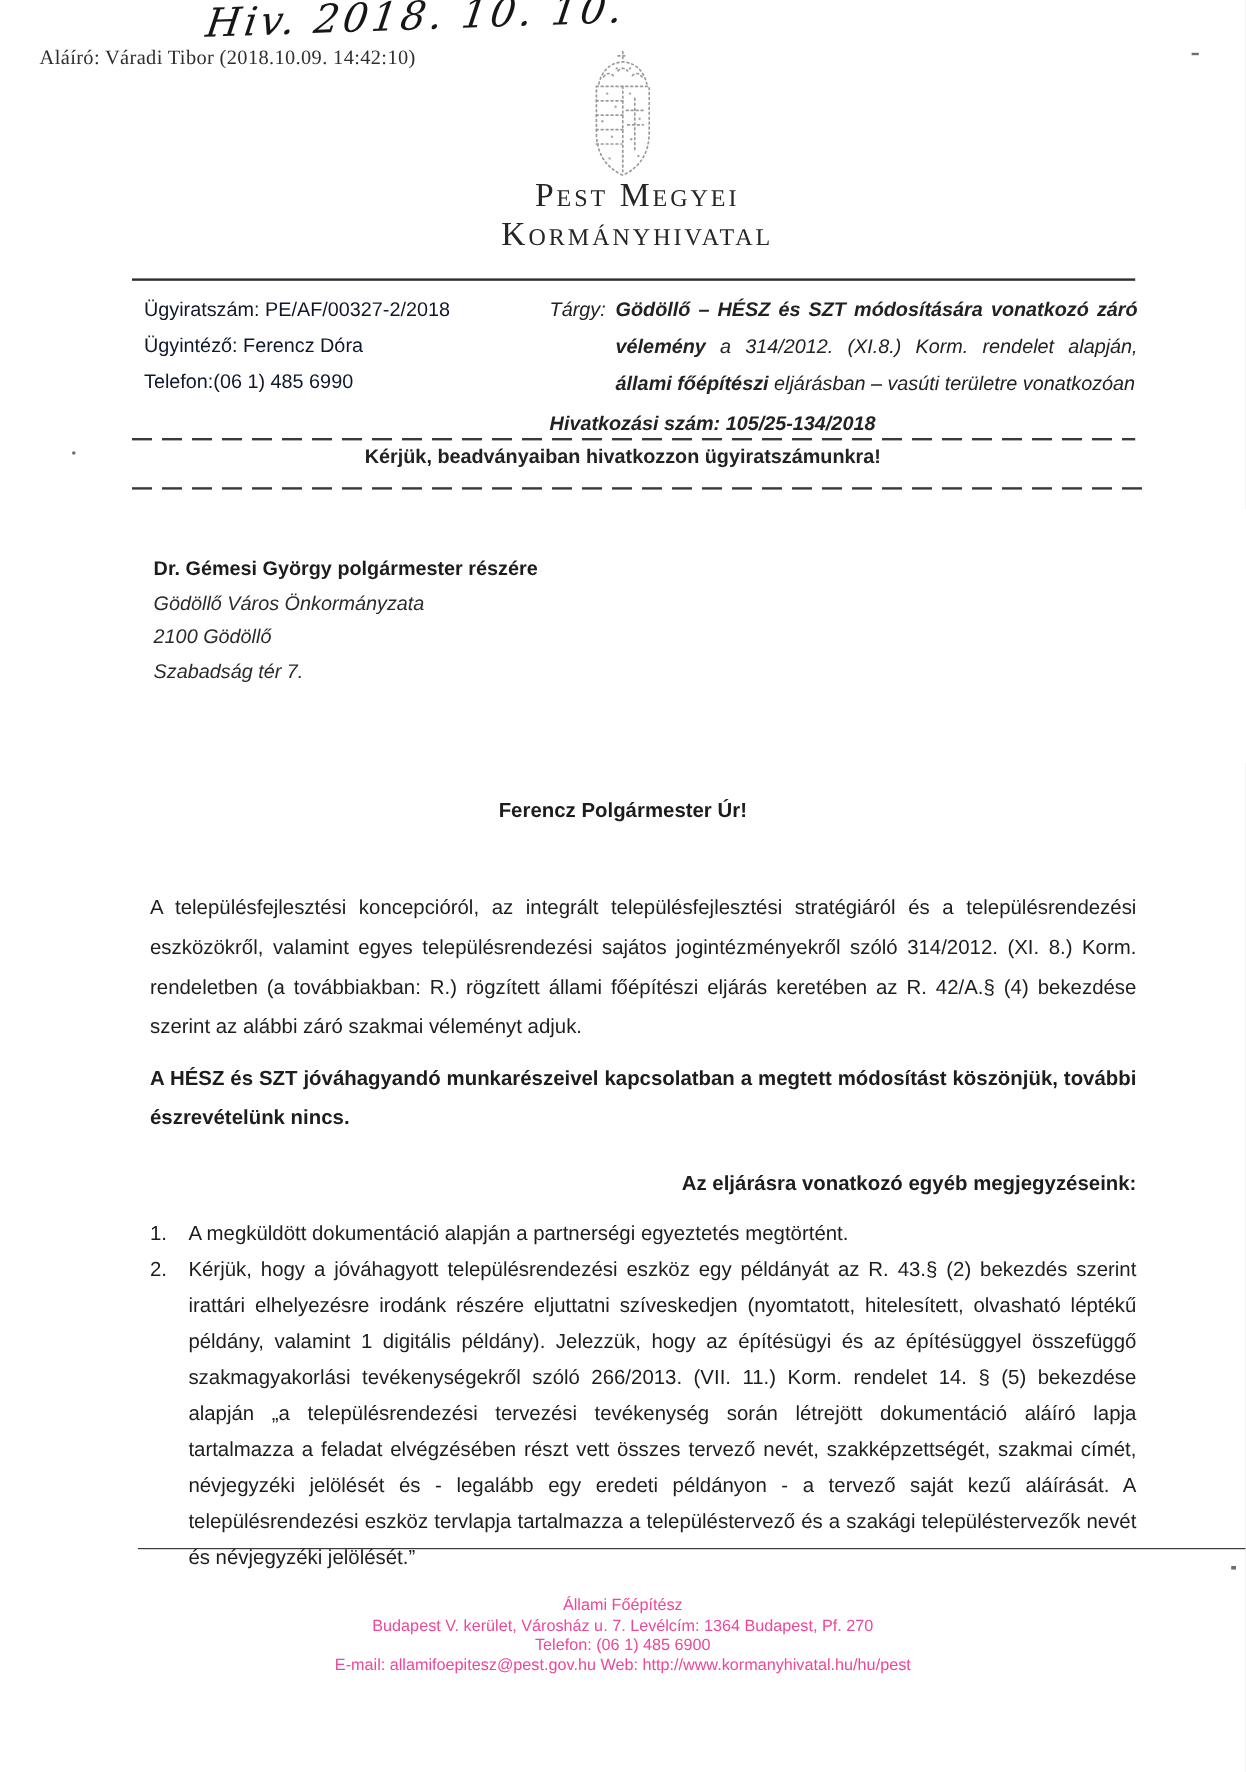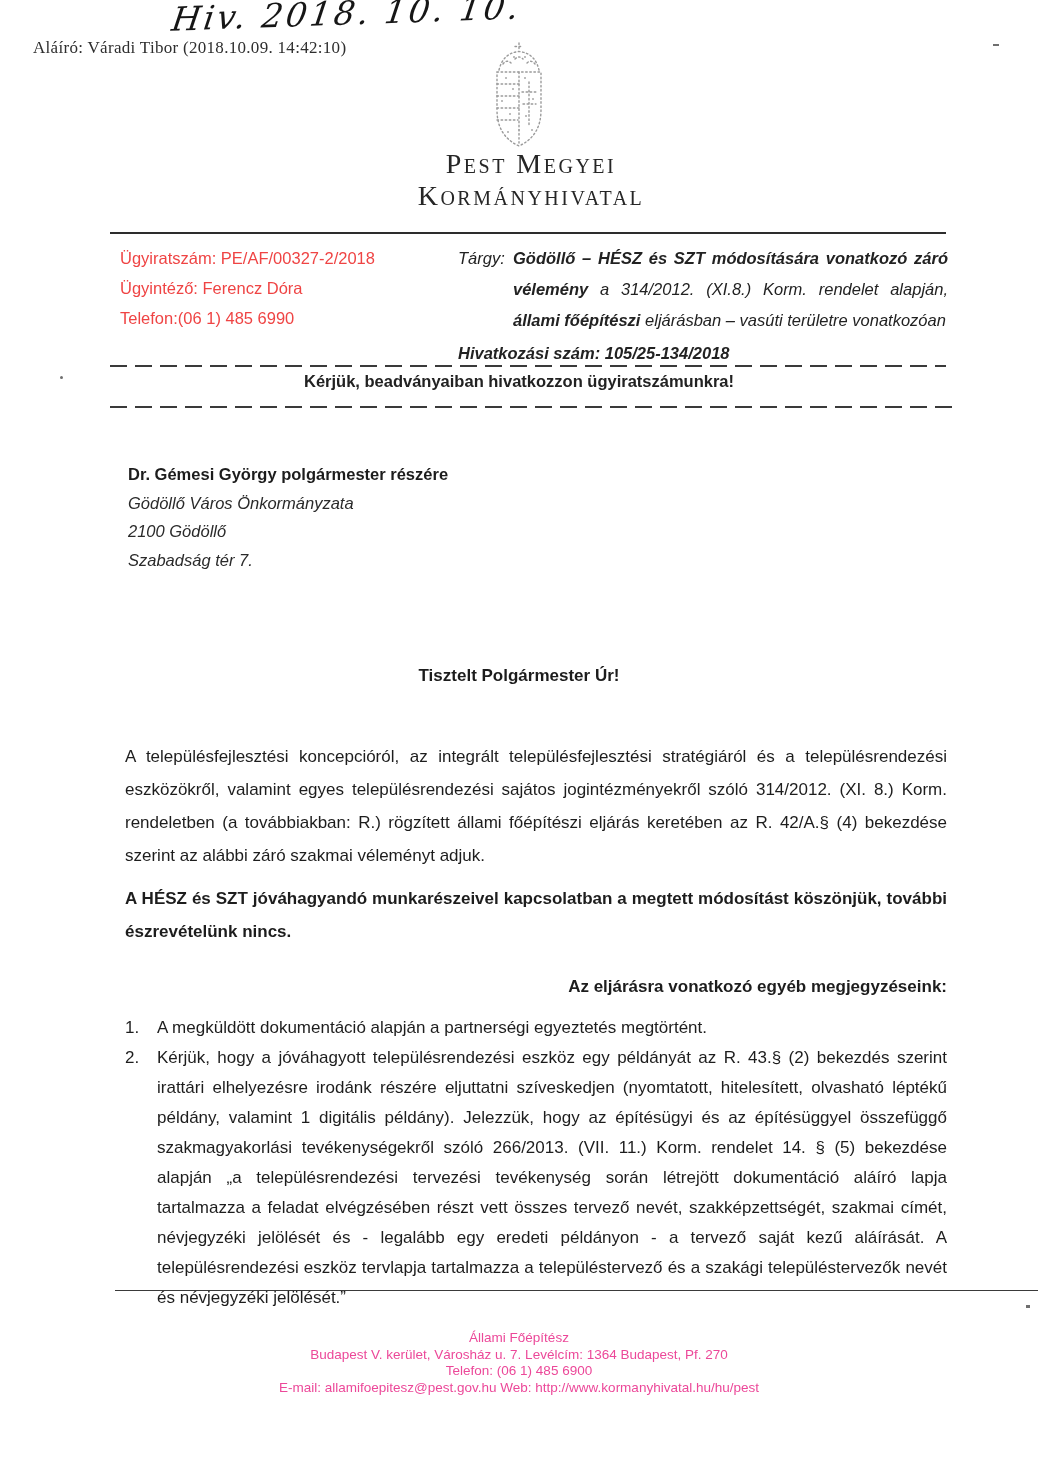--- a/index.html
+++ b/index.html
@@ -40,21 +40,21 @@
   .orgname.l1{top:148px;}
   .orgname.l2{top:180px;}
   
   .rule{position:absolute;}
   .rule-solid{height:2px;background:#2d2d2d;}
   .rule-dashed{height:2px;background:repeating-linear-gradient(90deg,#3a3a3a 0 17px,transparent 17px 25px);}
   .rule-thin{height:1px;background:#3a3a3a;}
   
   .meta-left{
     position:absolute;left:120px;top:243px;width:330px;
-    font-size:16.5px;line-height:30px;color:#ef4444;
+    font-size:16.5px;line-height:30px;color:#0f172a;
   }
   .meta-right{
     position:absolute;left:458px;top:243px;width:490px;
     font-size:16.5px;line-height:31px;color:#222;font-style:italic;
   }
   .subject-wrap{display:flex;}
   .subject-label{flex:0 0 55px;}
   .subject-text{flex:1;text-align:justify;}
   .b{font-weight:bold;}
   .refnum{margin-top:2px;font-weight:bold;}
@@ -158,21 +158,21 @@
 
   <div class="notice">Kérjük, beadványaiban hivatkozzon ügyiratszámunkra!</div>
 
   <div class="recipient">
     <div class="name">Dr. Gémesi György polgármester részére</div>
     <div class="it">Gödöllő Város Önkormányzata</div>
     <div class="it">2100 Gödöllő</div>
     <div class="it">Szabadság tér 7.</div>
   </div>
 
-  <div class="salutation">Tisztelt Polgármester Úr!</div>
+  <div class="salutation">Ferencz Polgármester Úr!</div>
 
   <div class="body">
     <p>A településfejlesztési koncepcióról, az integrált településfejlesztési stratégiáról és a településrendezési eszközökről, valamint egyes településrendezési sajátos jogintézményekről szóló 314/2012. (XI. 8.) Korm. rendeletben (a továbbiakban: R.) rögzített állami főépítészi eljárás keretében az R. 42/A.§ (4) bekezdése szerint az alábbi záró szakmai véleményt adjuk.</p>
     <p class="p2">A HÉSZ és SZT jóváhagyandó munkarészeivel kapcsolatban a megtett módosítást köszönjük, további észrevételünk nincs.</p>
     <p class="remarks-heading">Az eljárásra vonatkozó egyéb megjegyzéseink:</p>
     <ol class="remarks">
       <li>
         <span class="num">1.</span>
         <span class="txt">A megküldött dokumentáció alapján a partnerségi egyeztetés megtörtént.</span>
       </li>

